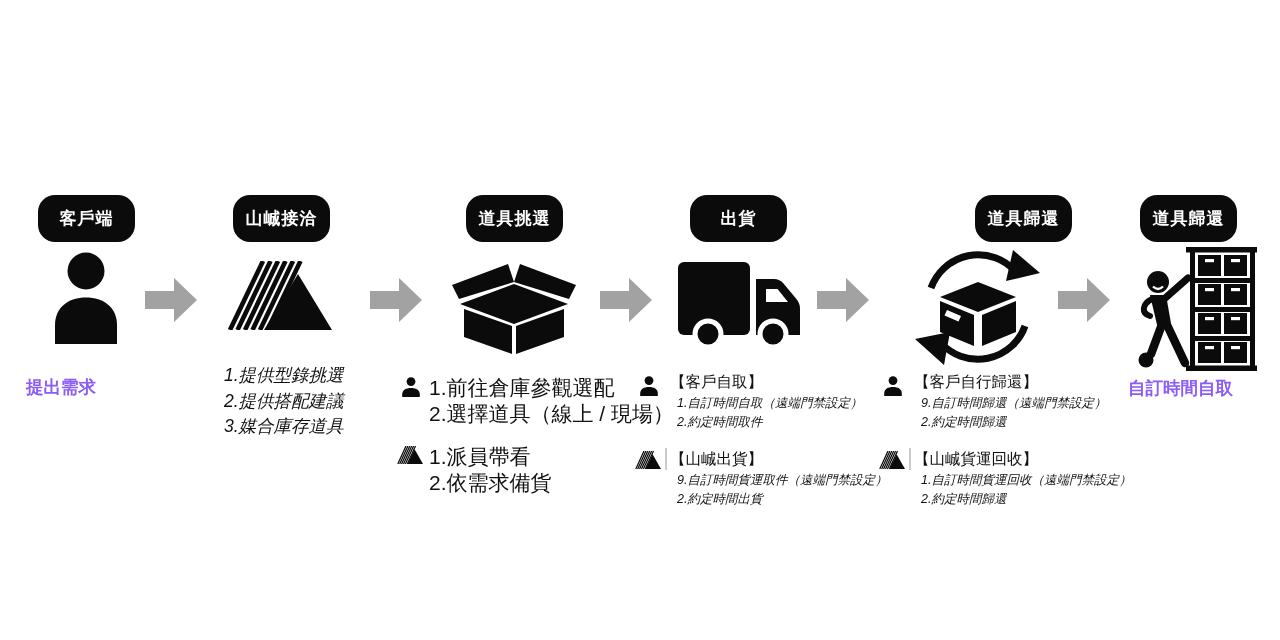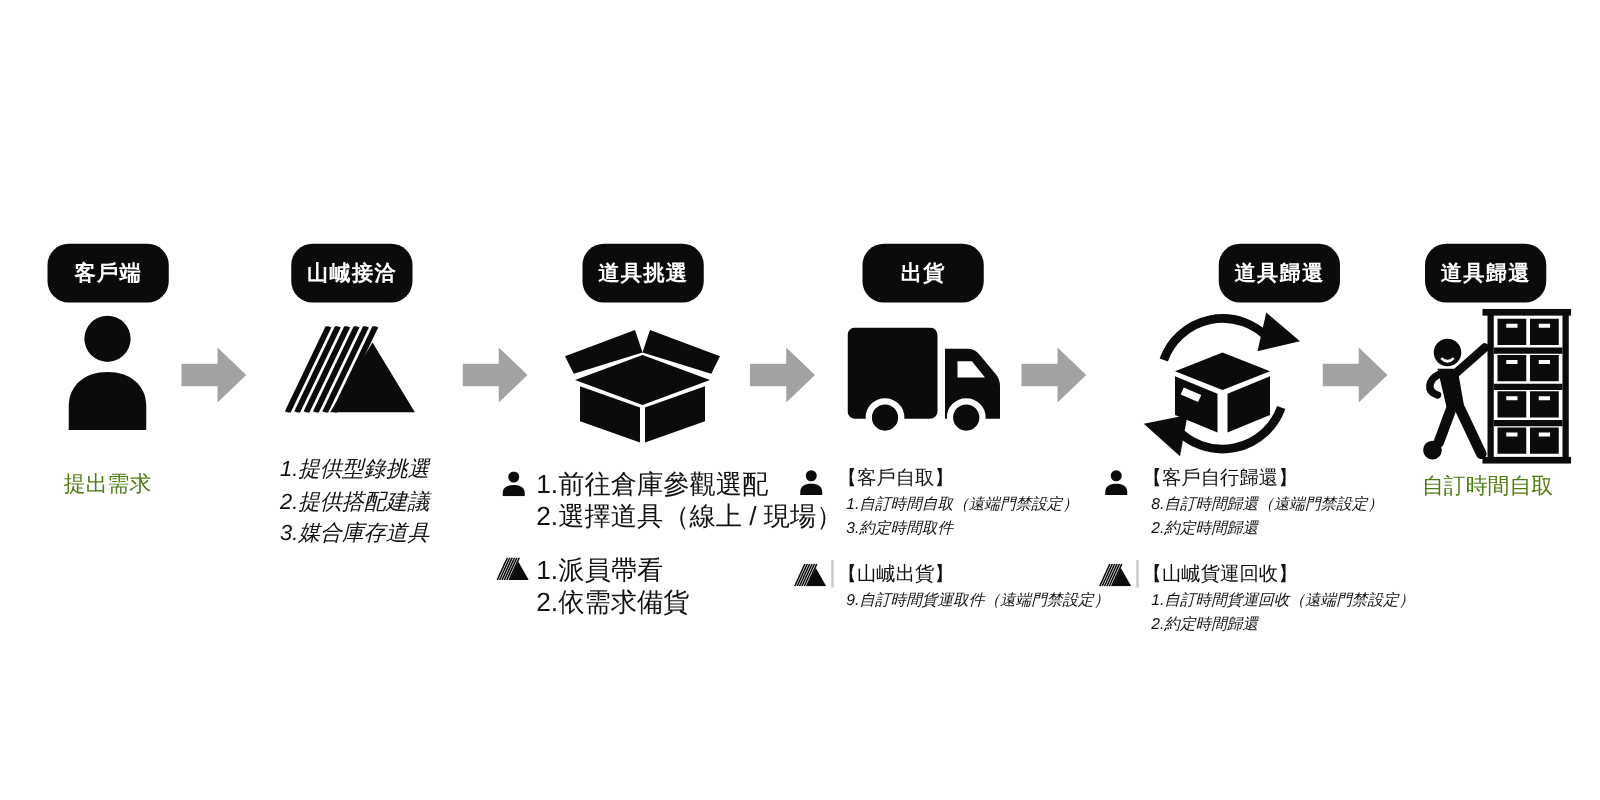--- a/index.html
+++ b/index.html
@@ -9,21 +9,21 @@
     font-family:"Liberation Sans","DejaVu Sans",sans-serif;
     color:#111111;
   }
   .pill{
     position:absolute;top:183px;width:97px;height:47px;
     background:#0b0b0b;border-radius:17px;
     color:#ffffff;font-size:17px;font-weight:bold;letter-spacing:1px;
     display:flex;align-items:center;justify-content:center;margin-top:12px;
   }
   .caption{
-    position:absolute;font-size:17.5px;color:#4d7c0f;text-align:center;white-space:nowrap;
+    position:absolute;font-size:17.5px;color:#8b5cf6;white-space:nowrap;font-weight:bold;
   }
   .list{position:absolute;font-size:17.5px;line-height:25.5px;white-space:nowrap;font-style:italic;}
   .rows-lines{position:absolute;font-size:21px;line-height:25.5px;white-space:nowrap;}
   .row-header{position:absolute;font-size:15.5px;font-weight:normal;white-space:nowrap;}
   .row-items{position:absolute;font-size:12.5px;line-height:18.5px;white-space:nowrap;font-style:italic;}
   .icon-wrap{position:absolute;}
   .icon-wrap svg{display:block;}
   svg .ink{fill:#0b0b0b;}
   .divider{position:absolute;width:1.5px;height:22px;background:#cccccc;}
 </style>
@@ -150,39 +150,40 @@
 </div>
 <div class="icon-wrap" style="left:639px;top:376px">
   <svg width="20" height="20" viewBox="0 0 20 20">
     <circle class="ink" cx="10" cy="4.6" r="4.4"></circle>
     <path class="ink" d="M1.2 20 V17.5 C1.2 13 5 11 10 11 C15 11 18.8 13 18.8 17.5 V20 Z"></path>
   </svg>
 </div>
 <div class="row-header" style="left:670px;top:372px">【客戶自取】</div>
 <div class="row-items" style="left:677px;top:394px">
   <div>1.自訂時間自取（遠端門禁設定）</div>
-  <div>3.約定時間取件</div>
+  <div>2.約定時間取件</div>
 </div>
 <div class="icon-wrap" style="left:635px;top:451px">
   <svg width="26" height="18" viewBox="0 0 26 18">
     <g stroke="#0b0b0b" stroke-width="1.25">
       <line x1="0.8" y1="18" x2="9" y2="0"></line>
       <line x1="2.7" y1="18" x2="10.9" y2="0"></line>
       <line x1="4.6" y1="18" x2="12.8" y2="0"></line>
       <line x1="6.5" y1="18" x2="14.7" y2="0"></line>
       <line x1="8.4" y1="18" x2="16.6" y2="0"></line>
       <line x1="10.3" y1="18" x2="18.5" y2="0"></line>
     </g>
     <polygon class="ink" points="17.6,3.2 26,18 10.5,18"></polygon>
   </svg>
 </div>
 <div class="divider" style="left:665px;top:448px"></div>
 <div class="row-header" style="left:670px;top:449px">【山峸出貨】</div>
 <div class="row-items" style="left:677px;top:471px">
   <div>9.自訂時間貨運取件（遠端門禁設定）</div>
+  <div>2.約定時間出貨</div>
 </div>
 
 <div class="icon-wrap" style="left:912px;top:243px">
   <svg width="132" height="128" viewBox="0 0 132 128">
     <g fill="none" stroke="#0b0b0b" stroke-width="7">
       <path d="M19 45 A 50 50 0 0 1 103 28"></path>
       <path d="M113 83 A 50 50 0 0 1 29 100"></path>
     </g>
     <polygon class="ink" points="101,7 128,30 94,38"></polygon>
     <polygon class="ink" points="32,122 3,96 38,89"></polygon>
@@ -193,21 +194,21 @@
   </svg>
 </div>
 <div class="icon-wrap" style="left:883px;top:376px">
   <svg width="20" height="20" viewBox="0 0 20 20">
     <circle class="ink" cx="10" cy="4.6" r="4.4"></circle>
     <path class="ink" d="M1.2 20 V17.5 C1.2 13 5 11 10 11 C15 11 18.8 13 18.8 17.5 V20 Z"></path>
   </svg>
 </div>
 <div class="row-header" style="left:914px;top:372px">【客戶自行歸還】</div>
 <div class="row-items" style="left:921px;top:394px">
-  <div>8.自訂時間歸還（遠端門禁設定）</div>
+  <div>9.自訂時間歸還（遠端門禁設定）</div>
   <div>2.約定時間歸還</div>
 </div>
 <div class="icon-wrap" style="left:879px;top:451px">
   <svg width="26" height="18" viewBox="0 0 26 18">
     <g stroke="#0b0b0b" stroke-width="1.25">
       <line x1="0.8" y1="18" x2="9" y2="0"></line>
       <line x1="2.7" y1="18" x2="10.9" y2="0"></line>
       <line x1="4.6" y1="18" x2="12.8" y2="0"></line>
       <line x1="6.5" y1="18" x2="14.7" y2="0"></line>
       <line x1="8.4" y1="18" x2="16.6" y2="0"></line>

